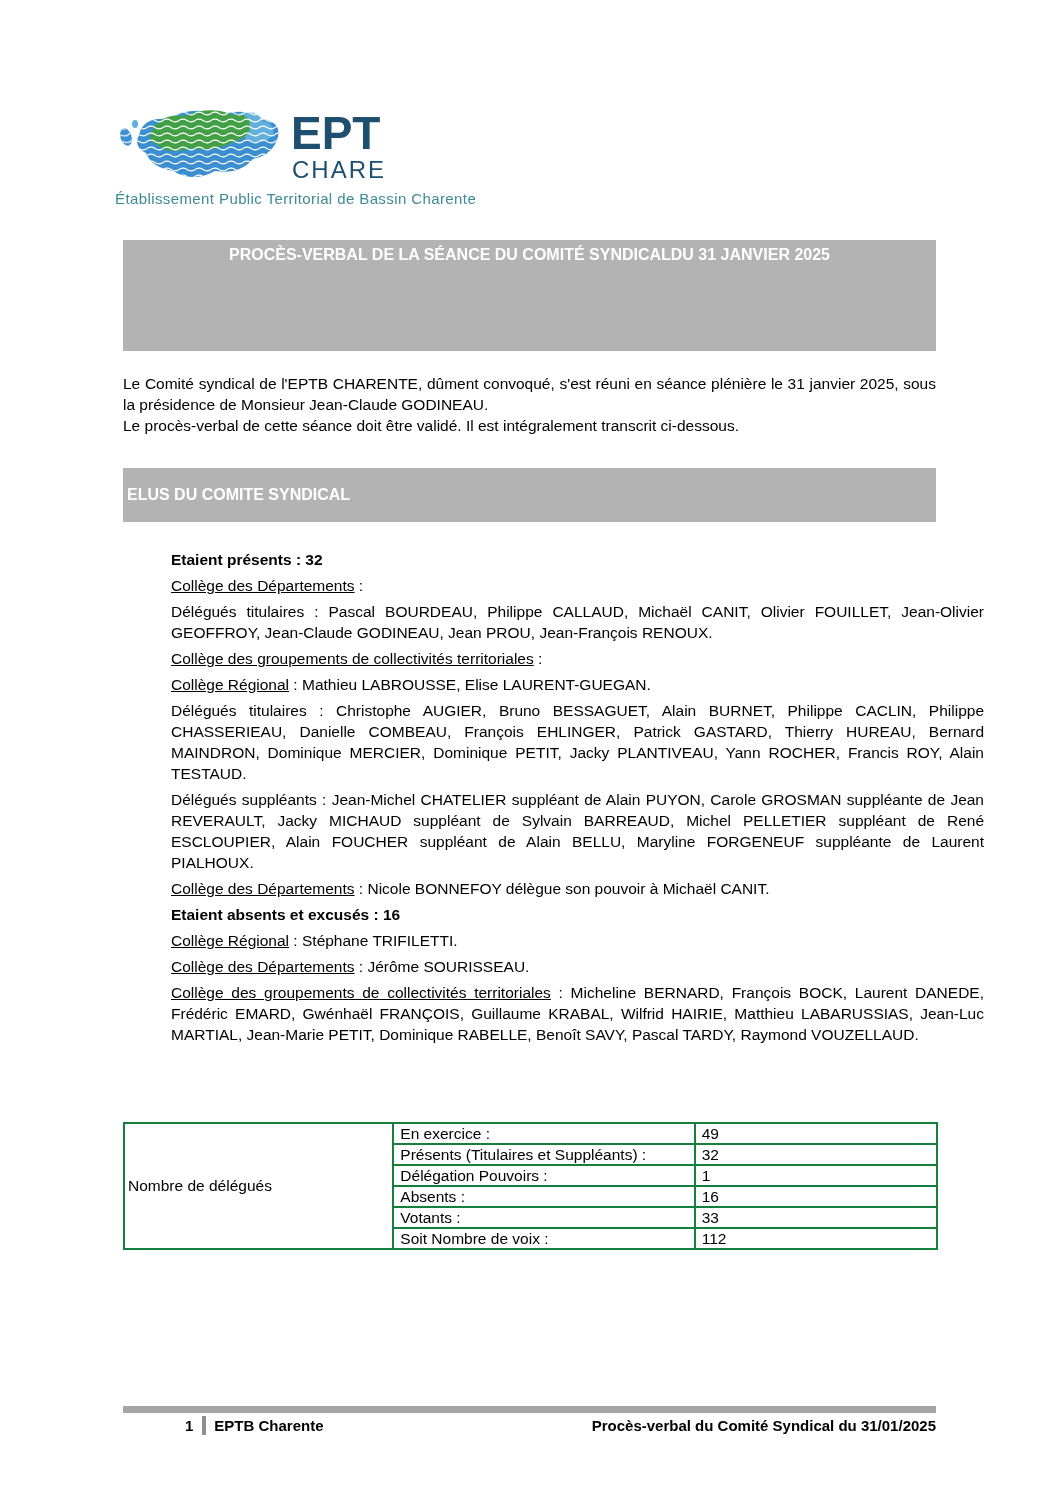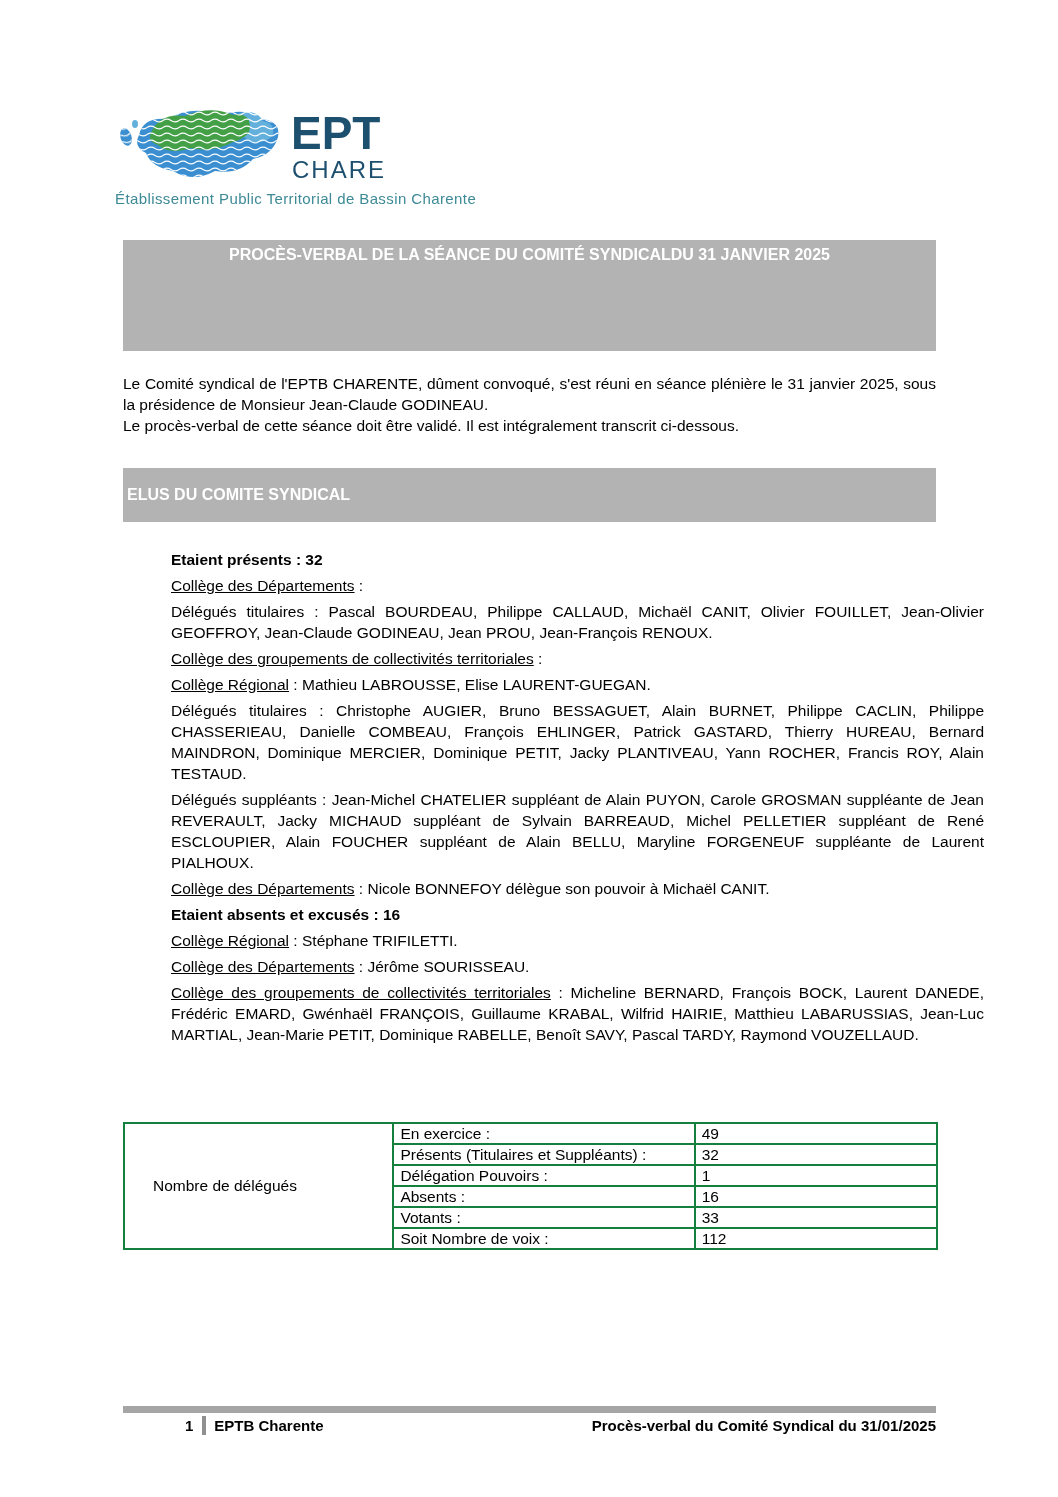--- a/index.html
+++ b/index.html
@@ -61,21 +61,21 @@
     position:absolute; left:123px; top:1122px; width:815px;
     border-collapse:collapse;
     font-size:15.5px;
   }
   .delegate-table td {
     border:2px solid #15803d;
     padding:0 6px;
     height:21px;
     vertical-align:middle;
   }
-  .delegate-table td.rowhead { width:270px; padding-left:28px; }
+  .delegate-table td.rowhead { width:270px; padding-left:3px; }
   .delegate-table td.lbl     { width:302px; }
   .delegate-table td.val     { width:243px; text-align:left; }
 
   
   .footer-bar {
     position:absolute; left:123px; top:1406px; width:813px; height:7px;
     background:#a5a5a5;
   }
   .footer-row {
     position:absolute; left:123px; top:1416px; width:813px;

